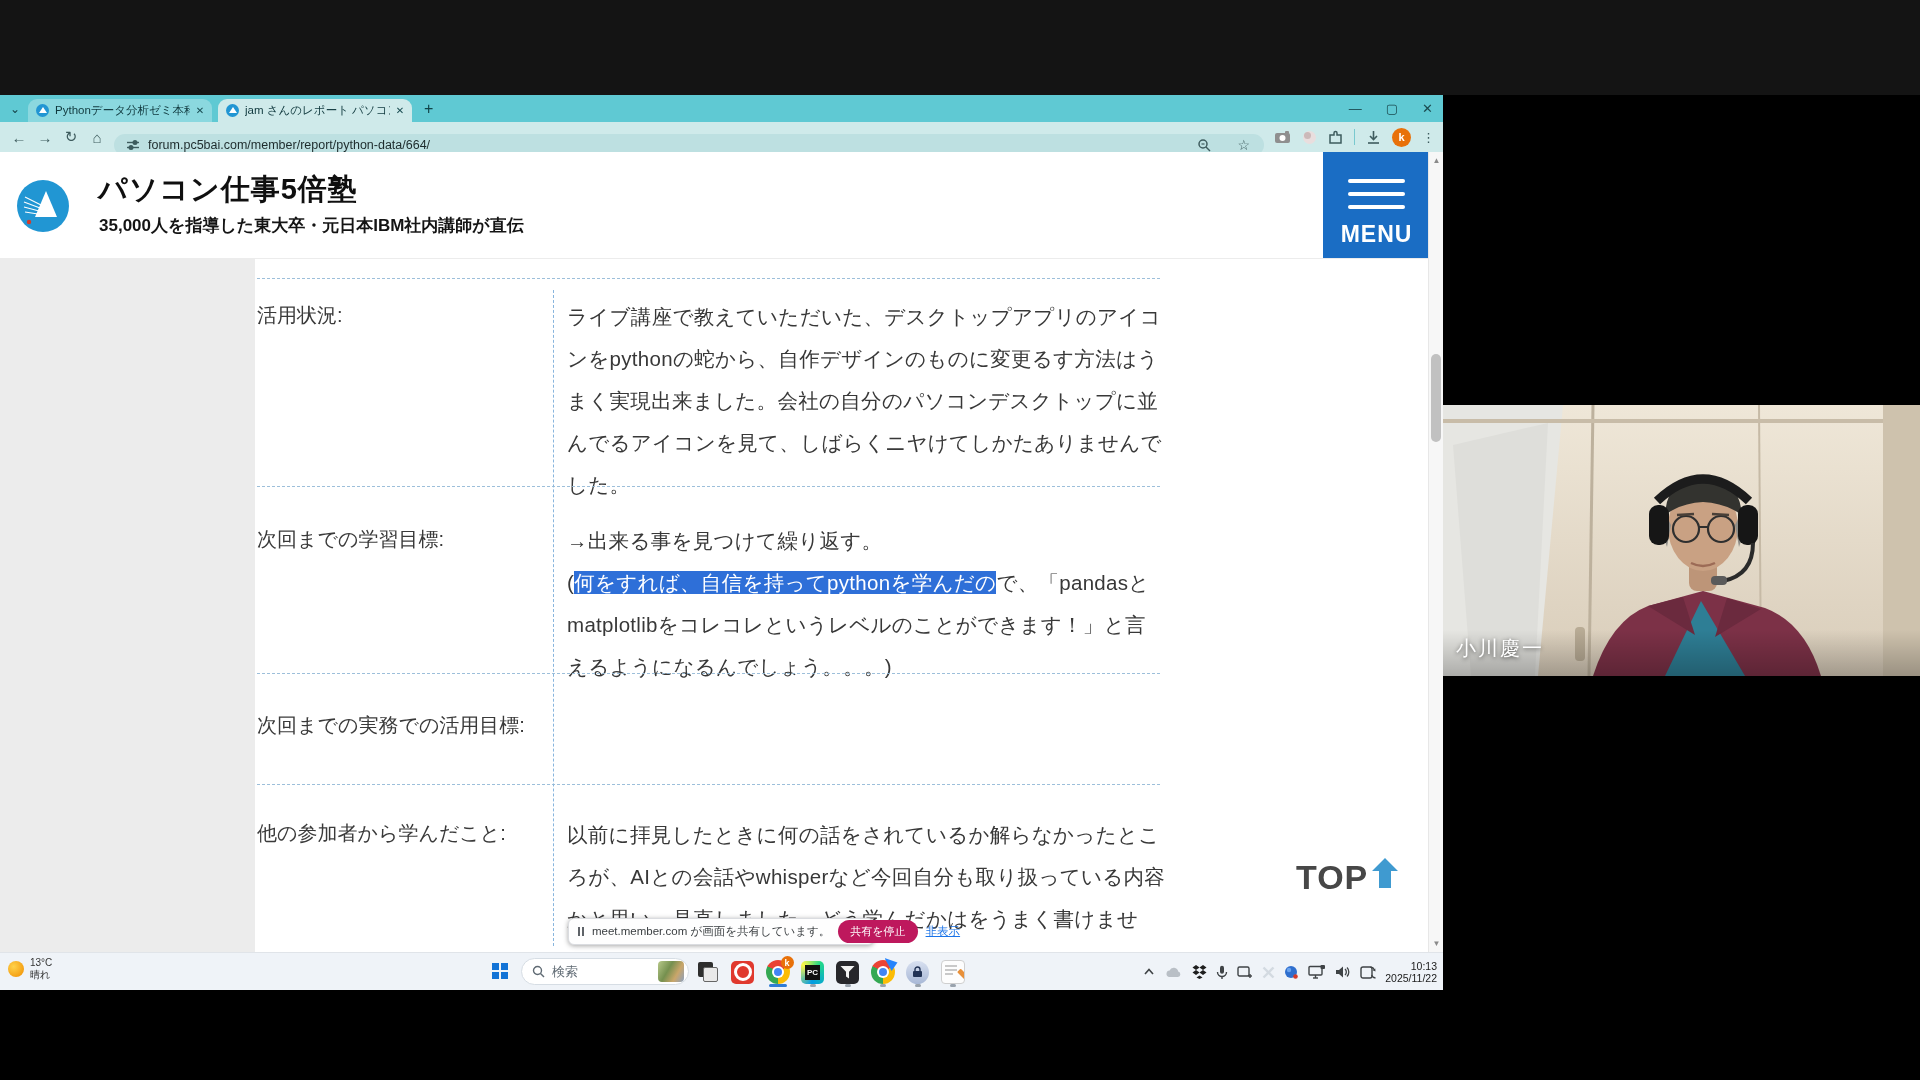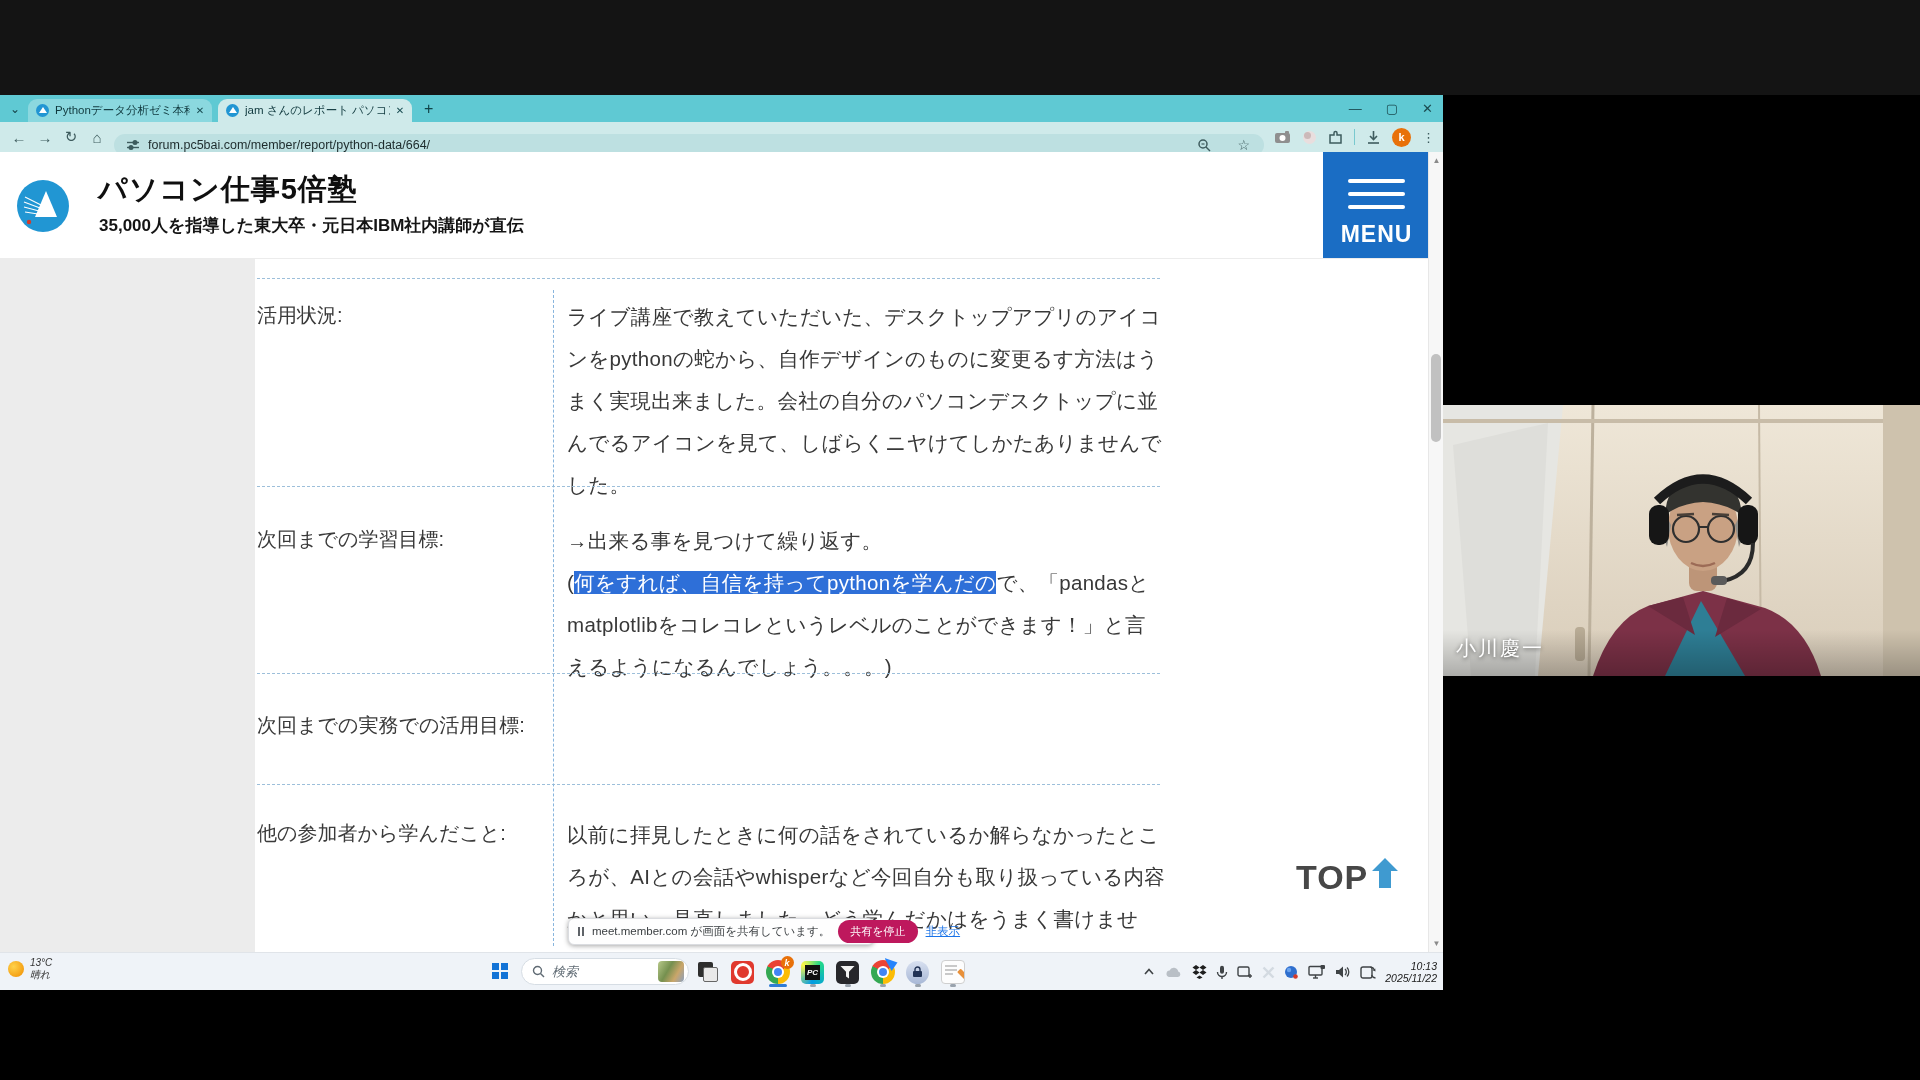--- a/index.html
+++ b/index.html
@@ -54,21 +54,21 @@
   #topbtn{position:absolute;left:1296px;top:698px;display:flex;align-items:flex-start;gap:4px;margin-top:8px;}
   #topbtn .t{font-size:34px;font-weight:800;color:#474747;letter-spacing:1px;}
   
   #meetbar{position:absolute;left:568px;top:766px;width:306px;height:27px;background:#fefefe;border:1px solid #dadce0;border-radius:6px;box-shadow:0 1px 5px rgba(0,0,0,.35);display:flex;align-items:center;gap:8px;padding:0 9px;box-sizing:border-box;}
   .pausebars{display:flex;gap:2px;}
   .pausebars i{width:2px;height:9px;background:#5f6368;display:block;}
   #meetmsg{font-size:11.5px;color:#3c4043;white-space:nowrap;}
   #meetstop{background:#be185d;color:#fff;font-size:11px;border-radius:12px;padding:4px 12px;white-space:nowrap;}
   #meethide{font-size:11.5px;color:#1a73e8;text-decoration:underline;white-space:nowrap;}
   
-  #taskbar{position:absolute;left:0;top:857px;width:1443px;height:38px;background:#eff3f8;border-top:1px solid #e0e4e9;box-sizing:border-box;font-style:italic;}
+  #taskbar{position:absolute;left:0;top:857px;width:1443px;height:38px;background:#eff3f8;border-top:1px solid #e0e4e9;box-sizing:border-box;}
   #weather{position:absolute;left:8px;top:4px;display:flex;gap:6px;align-items:center;}
   #sun{width:16px;height:16px;border-radius:50%;background:radial-gradient(circle at 35% 35%,#ffd24a,#f08c00);}
   #weather .txt{font-size:10px;color:#333;line-height:12px;}
   #startbtn{position:absolute;left:492px;top:10px;width:16px;height:16px;display:grid;grid-template-columns:7px 7px;grid-template-rows:7px 7px;gap:2px;}
   #startbtn i{background:#1273d6;display:block;}
   #searchbox{position:absolute;left:521px;top:5px;width:168px;height:27px;background:#fff;border:1px solid #d6dde4;border-radius:14px;display:flex;align-items:center;gap:7px;padding:0 4px 0 10px;box-sizing:border-box;}
   #searchbox .ph{font-size:13px;color:#5f6a73;flex:1;}
   #searchimg{width:26px;height:21px;border-radius:4px;background:linear-gradient(120deg,#b8c98a,#75904f 40%,#caa66a 70%,#8aa0c0);}
   #apps{position:absolute;left:694px;top:3px;display:flex;gap:8px;}
   .app{width:27px;height:32px;position:relative;display:flex;align-items:center;justify-content:center;}

